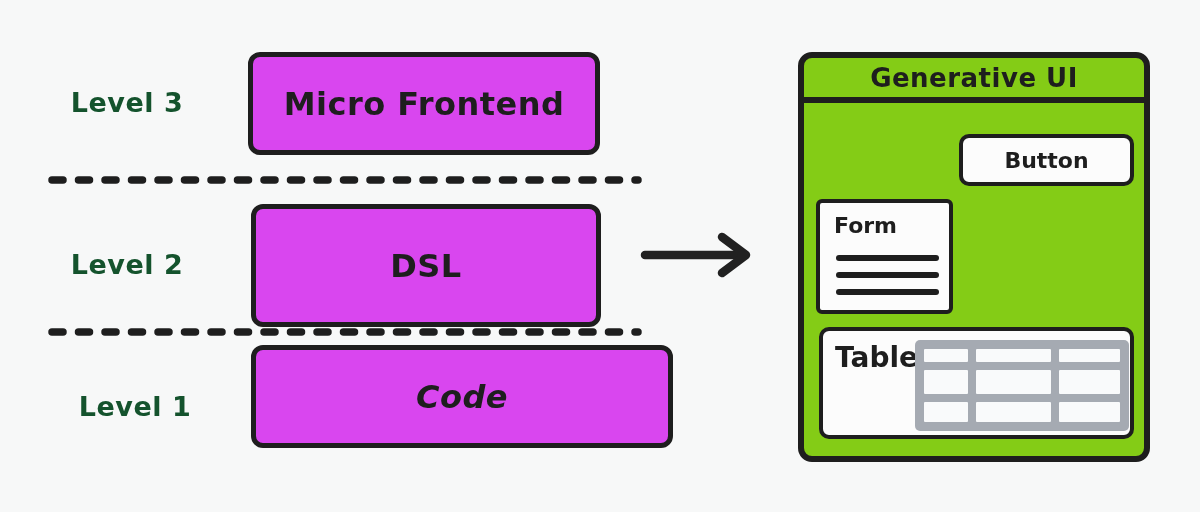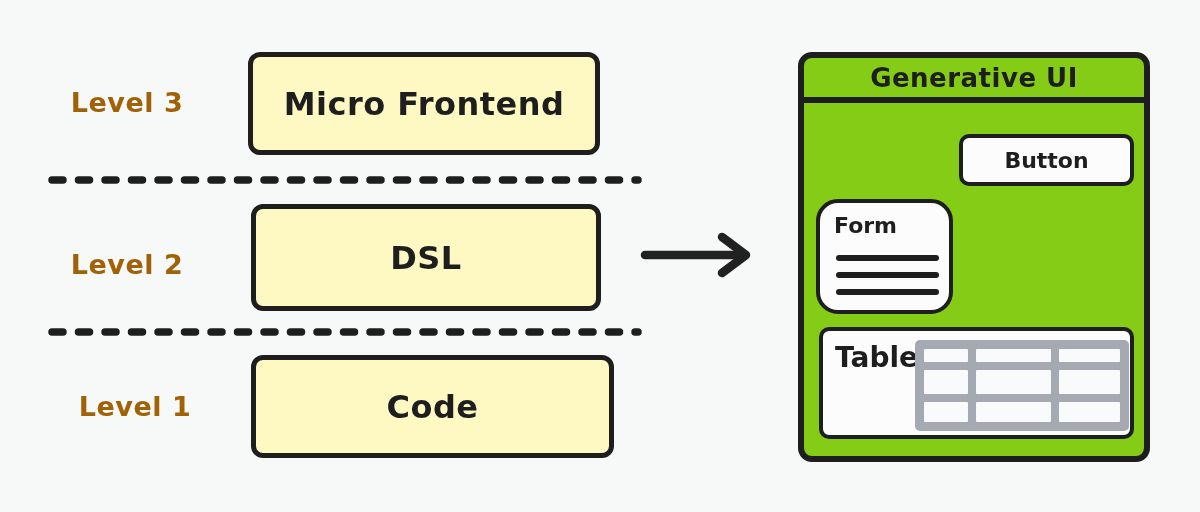--- a/index.html
+++ b/index.html
@@ -17,28 +17,28 @@
     color: #1e1e1e;
   }
   
   .level-label {
     position: absolute;
     width: 120px;
     text-align: center;
     font-size: 27px;
     font-weight: 700;
     letter-spacing: 0.5px;
-    color: #a16207;
+    color: #14532d;
   }
   .sketch-box {
     position: absolute;
     box-sizing: border-box;
     border: 5px solid #1e1e1e;
     border-radius: 12px;
-    background: #fef9c3;
+    background: #d946ef;
     display: flex;
     align-items: center;
     justify-content: center;
   }
   .sketch-box .box-text {
     font-size: 32px;
     font-weight: 700;
     letter-spacing: 0.5px;
     color: #1e1e1e;
   }
@@ -86,21 +86,21 @@
     font-weight: 700;
   }
   .ui-form {
     position: absolute;
     left: 12px;
     top: 96px;
     width: 137px;
     height: 115px;
     box-sizing: border-box;
     border: 4px solid #1e1e1e;
-    border-radius: 22px;
+    border-radius: 6px;
     background: #fcfcfc;
     padding: 10px 14px;
   }
   .ui-form .widget-label {
     font-size: 22px;
     font-weight: 700;
     display: block;
   }
   .form-line {
     height: 6px;
@@ -153,30 +153,30 @@
   <div class="level-label" style="left:67px; top:87px;">Level 3</div>
   <div class="sketch-box" style="left:248px; top:52px; width:352px; height:103px;">
     <span class="box-text">Micro Frontend</span>
   </div>
 
   <svg class="dashed-divider" style="left:44px; top:174px;" width="600" height="12" viewBox="0 0 600 12">
     <line x1="8" y1="6" x2="594" y2="6" stroke="#1e1e1e" stroke-width="7.5" stroke-linecap="round" stroke-dasharray="11 15.5"></line>
   </svg>
 
   <div class="level-label" style="left:67px; top:241px;margin-top:8px;">Level 2</div>
-  <div class="sketch-box" style="left:251px; top:204px; width:350px; height:107px;">
+  <div class="sketch-box" style="left:251px; top:204px; width:350px; height:123px;">
     <span class="box-text">DSL</span>
   </div>
 
   <svg class="dashed-divider" style="left:44px; top:326px;" width="600" height="12" viewBox="0 0 600 12">
     <line x1="8" y1="6" x2="594" y2="6" stroke="#1e1e1e" stroke-width="7.5" stroke-linecap="round" stroke-dasharray="11 15.5"></line>
   </svg>
 
   <div class="level-label" style="left:75px; top:391px;">Level 1</div>
-  <div class="sketch-box" style="left:251px; top:355px; width:363px; height:103px;">
+  <div class="sketch-box" style="left:251px; top:345px; width:422px; height:103px;font-style:italic;">
     <span class="box-text">Code</span>
   </div>
 
   <svg class="arrow-holder" style="left:638px; top:226px;" width="124" height="58" viewBox="0 0 124 58">
     <line x1="7" y1="29" x2="100" y2="29" stroke="#212121" stroke-width="8.5" stroke-linecap="round"></line>
     <polyline points="84,11 108,29 84,47" fill="none" stroke="#212121" stroke-width="8.5" stroke-linecap="round" stroke-linejoin="round"></polyline>
   </svg>
 
   <div class="gen-window">
     <div class="gen-titlebar">

